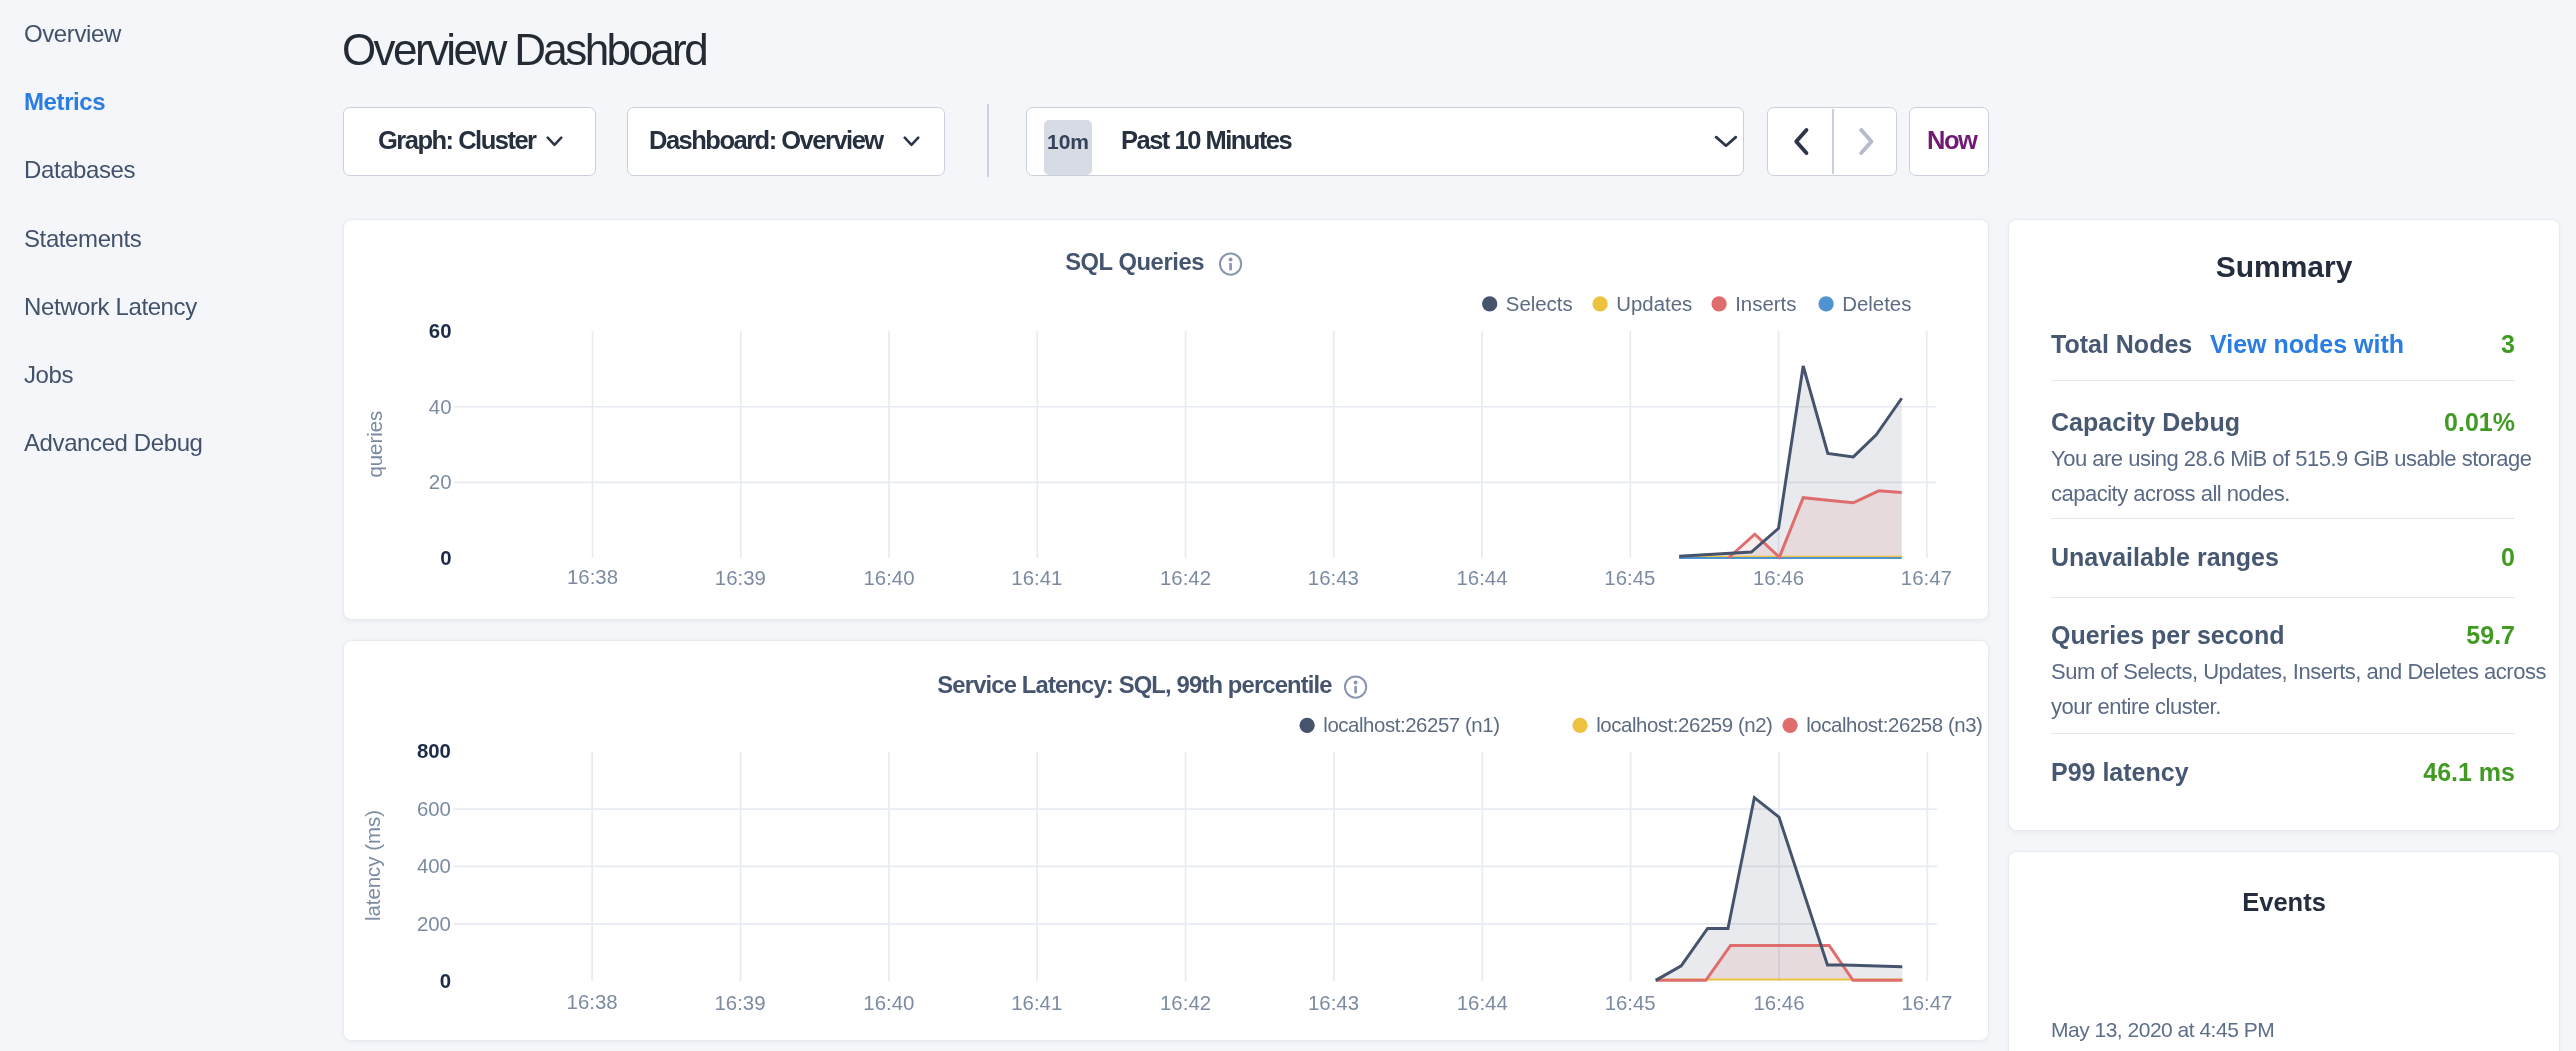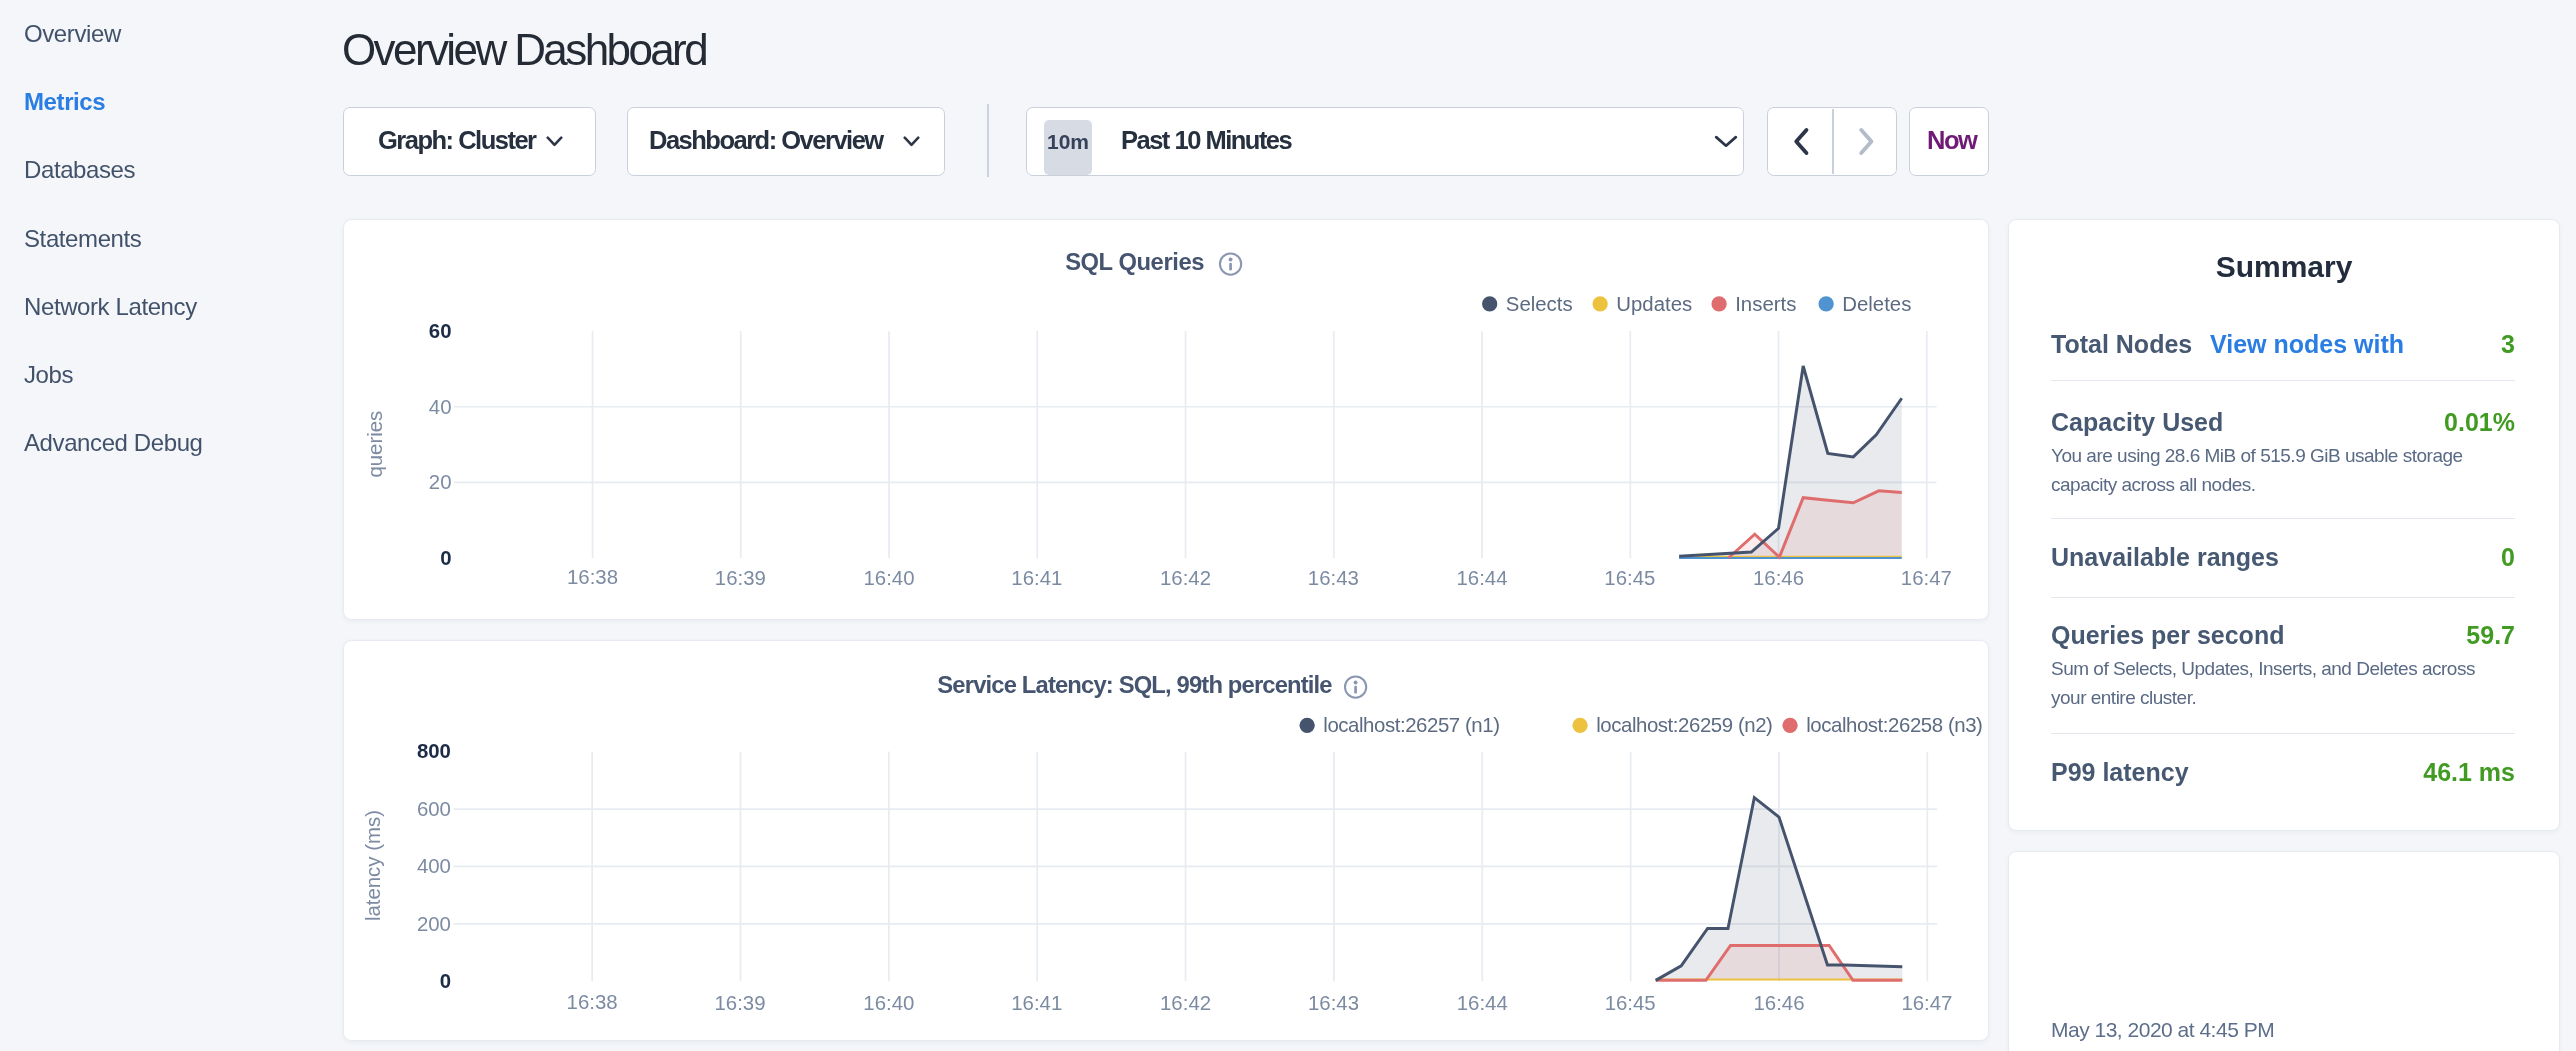--- a/index.html
+++ b/index.html
@@ -25,21 +25,21 @@
     position:absolute;
     background:#fff;
     border:1.7px solid #c9d0dc;
     border-radius:6.8px;
     top:107px; height:69px;
   }
   .btntxt { position:absolute; font-size:25.5px; font-weight:bold; color:#26303e; white-space:nowrap; letter-spacing:-1.5px; }
   .green { color:#419b23; }
   .rowhead { font-size:25px; font-weight:bold; color:#475872; white-space:nowrap; }
   .rowval { font-size:25px; font-weight:bold; position:absolute; right:45px; }
-  .desc { font-size:19px; color:#5a6a85; line-height:29px; letter-spacing:-0.5px; white-space:nowrap; }
+  .desc { font-size:22px; color:#5a6a85; line-height:35px; letter-spacing:-0.5px; white-space:nowrap; }
   .sumdiv { position:absolute; left:43px; right:45px; height:0.9px; background:#e4e8ee; }
 </style>
 </head>
 <body>
 
 <div class="navitem" style="top:20.4px;">Overview</div>
 <div class="navitem active" style="top:88px;">Metrics</div>
 <div class="navitem" style="top:156px;">Databases</div>
 <div class="navitem" style="top:225px;">Statements</div>
 <div class="navitem" style="top:293px;">Network Latency</div>
@@ -204,32 +204,33 @@
   <polyline fill="none" stroke="#45536d" stroke-width="3.5" points="1544,400 1574,383 1605,339 1629,339 1660,185 1689,208 1746,382 1766,382 1834,384"></polyline>
 </svg>
 
 <div class="card" style="left:2008px; top:219px; width:552px; height:612px;"></div>
 <div class="abs" style="left:2008px; top:219px; width:552px; height:612px;">
   <div class="abs" style="left:0; right:0; top:31px; text-align:center; font-size:30px; font-weight:bold; color:#242d3d;">Summary</div>
   <div class="abs rowhead" style="left:43px; top:111px;">Total Nodes</div>
   <div class="abs" style="left:202px; top:111px; font-size:25px; font-weight:bold; color:#2a7de2;">View nodes with</div>
   <div class="rowval green" style="top:111px;">3</div>
   <div class="sumdiv" style="top:161px;"></div>
-  <div class="abs rowhead" style="left:43px; top:189px;">Capacity Used</div>
+  <div class="abs rowhead" style="left:43px; top:189px;">Capacity Debug</div>
   <div class="rowval green" style="top:189px;">0.01%</div>
   <div class="abs desc" style="left:43px; top:222px;">You are using 28.6 MiB of 515.9 GiB usable storage<br>capacity across all nodes.</div>
   <div class="sumdiv" style="top:299px;"></div>
   <div class="abs rowhead" style="left:43px; top:324px;">Unavailable ranges</div>
   <div class="rowval green" style="top:324px;">0</div>
   <div class="sumdiv" style="top:378px;"></div>
   <div class="abs rowhead" style="left:43px; top:402px;">Queries per second</div>
   <div class="rowval green" style="top:402px;">59.7</div>
   <div class="abs desc" style="left:43px; top:435px;">Sum of Selects, Updates, Inserts, and Deletes across<br>your entire cluster.</div>
   <div class="sumdiv" style="top:514px;"></div>
   <div class="abs rowhead" style="left:43px; top:539px;">P99 latency</div>
   <div class="rowval green" style="top:539px;">46.1 ms</div>
 </div>
 
 <div class="card" style="left:2008px; top:851px; width:552px; height:281px;"></div>
 <div class="abs" style="left:2008px; top:851px; width:552px; height:200px; overflow:visible;">
+  <div class="abs" style="left:0; right:0; top:37px; text-align:center; font-size:25.5px; font-weight:bold; color:#242d3d;">Events</div>
   <div class="abs" style="left:43px; top:167px; font-size:21px; color:#5d6e8b; letter-spacing:-0.5px;">May 13, 2020 at 4:45 PM</div>
 </div>
 
 
 </body></html>

